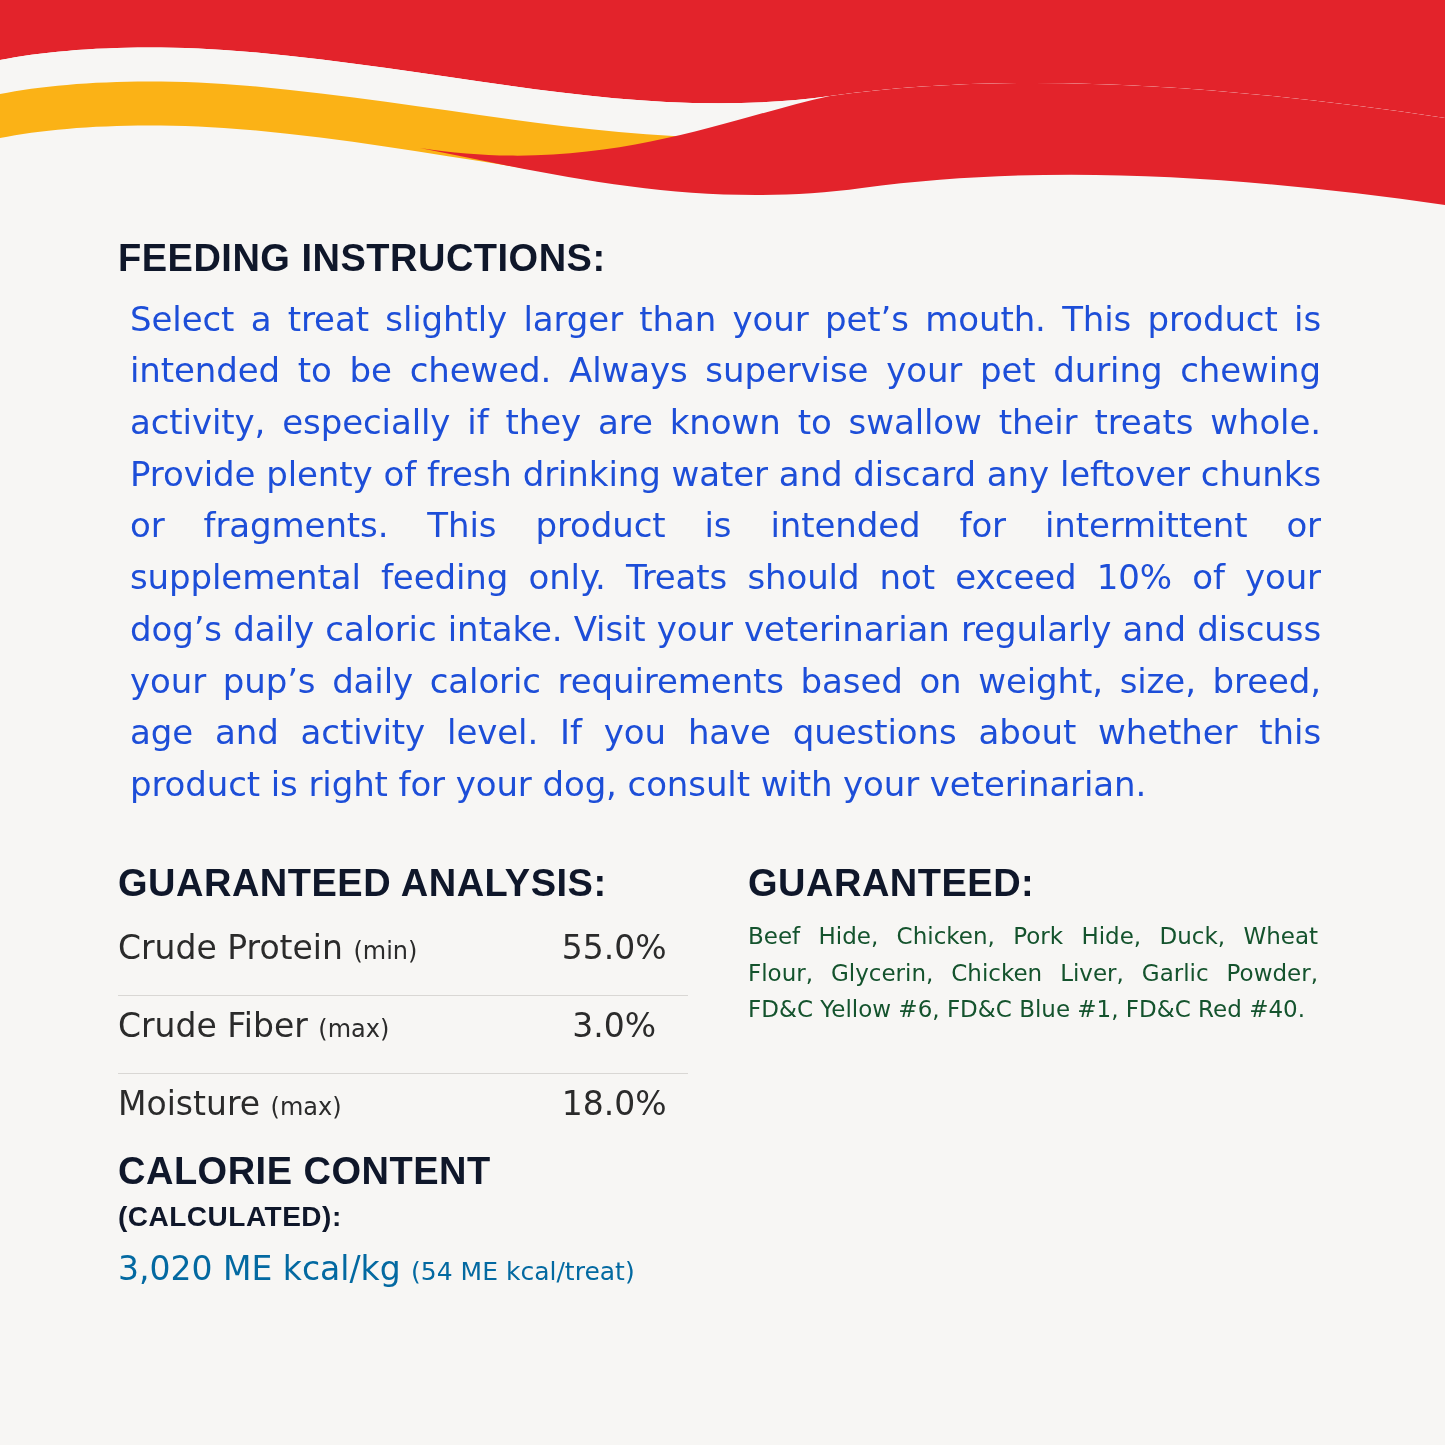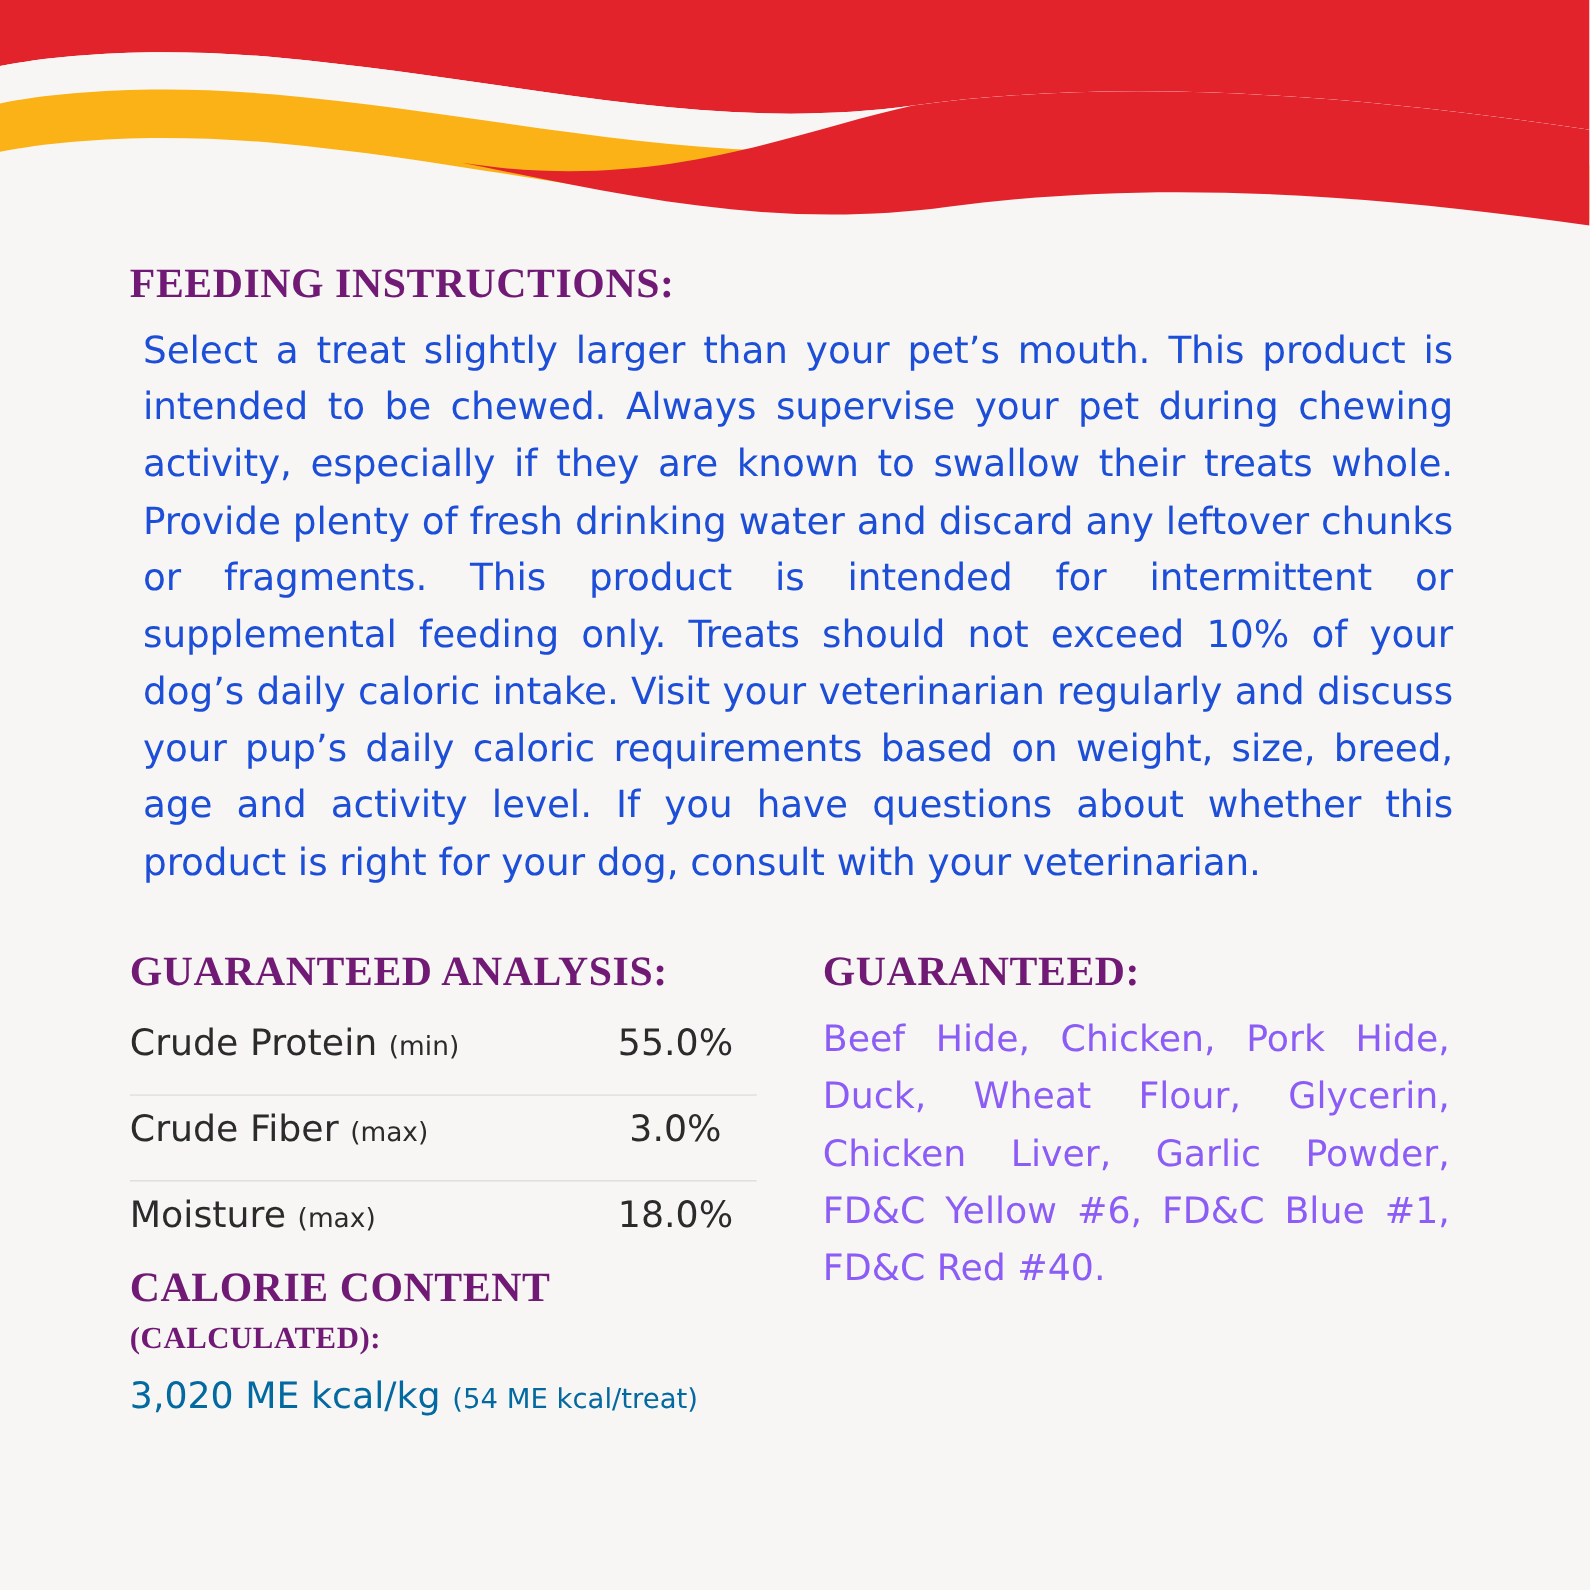--- a/index.html
+++ b/index.html
@@ -29,25 +29,25 @@
     height: 260px;
     pointer-events: none;
   }
   .content {
     position: absolute;
     left: 118px;
     top: 238px;
     width: 1215px;
   }
   h2.section-title {
-    font-family: Liberation Serif, serif;
+    font-family: Liberation Sans, sans-serif;
     font-weight: bold;
     font-size: 38px;
     letter-spacing: 0.5px;
-    color: #701a75;
+    color: #0f172a;
     margin: 0 0 14px 0;
     line-height: 1.1;
   }
   .feeding-body {
     font-size: 34px;
     line-height: 1.52;
     color: #1d4ed8;
     text-align: justify;
     margin: 12px;
     letter-spacing: -0.1px;
@@ -105,23 +105,23 @@
     color: #0369a1;
   }
   .calorie-line .per-treat {
     font-size: 25px;
   }
   .ing-title {
     font-size: 36px;
     margin-bottom: 24px;
   }
   .ing-body {
-    font-size: 33px;
+    font-size: 23px;
     line-height: 1.58;
-    color: #8b5cf6;
+    color: #14532d;
     text-align: justify;
     margin: 0;
   }
 </style>
 </head>
 <body>
 
 <div class="page">
 
   <svg class="swoosh" viewBox="0 0 1445 260" preserveAspectRatio="none">

